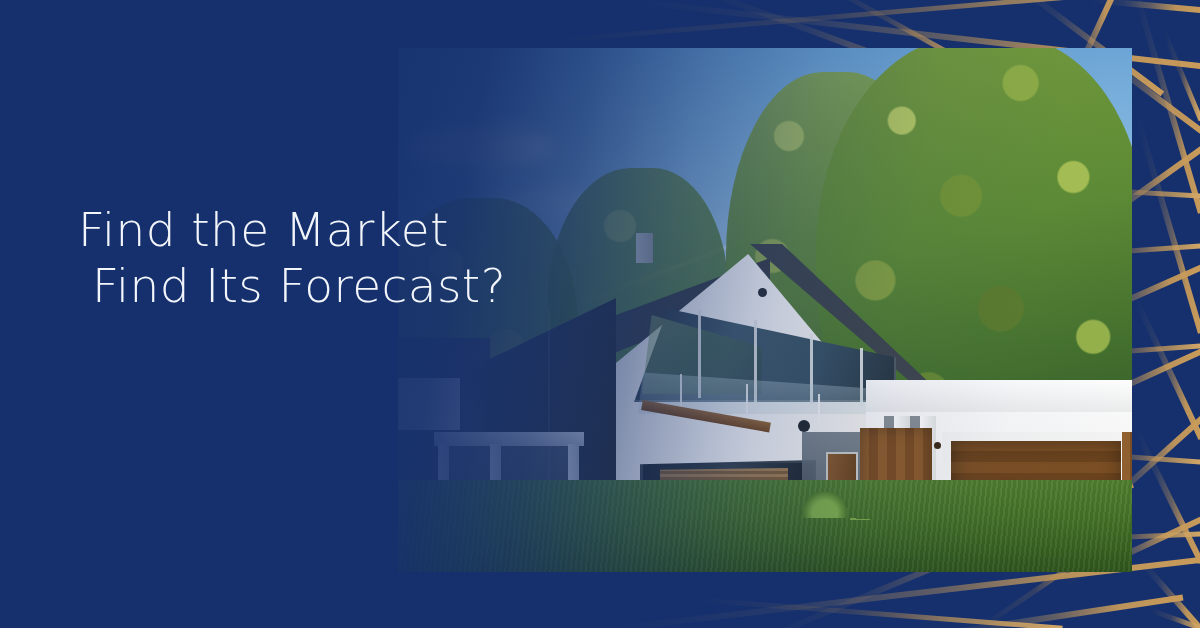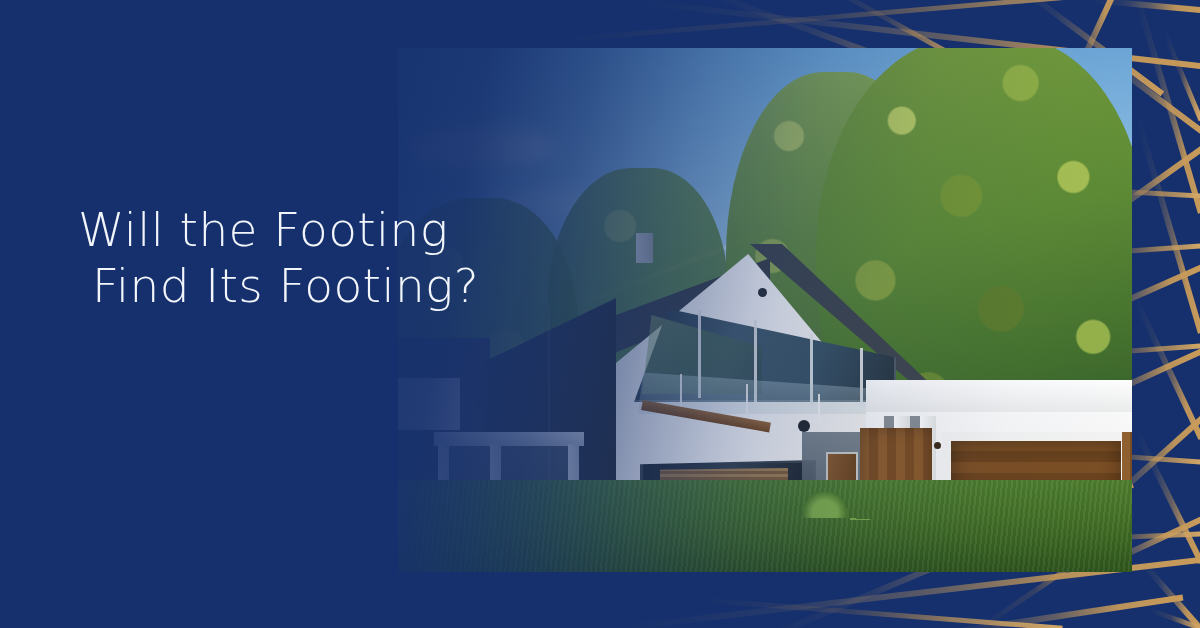--- a/index.html
+++ b/index.html
@@ -441,18 +441,18 @@
       <div class="lawn"></div>
       <div class="lawn-texture"></div>
       <div class="plant-spike"></div>
       <div class="shrub" style="left:404px;"></div>
     </div>
     <div id="photo-overlay"></div>
   </div>
 
   <div id="text-block">
     <div id="subtitle">
-      <div class="subtitle-line">Will the Footing</div>
-      <div class="subtitle-line">Find Its Footing?</div>
+      <div class="subtitle-line">Find the Market</div>
+      <div class="subtitle-line">Find Its Forecast?</div>
     </div>
   </div>
 
 </div>
 
 </body></html>

